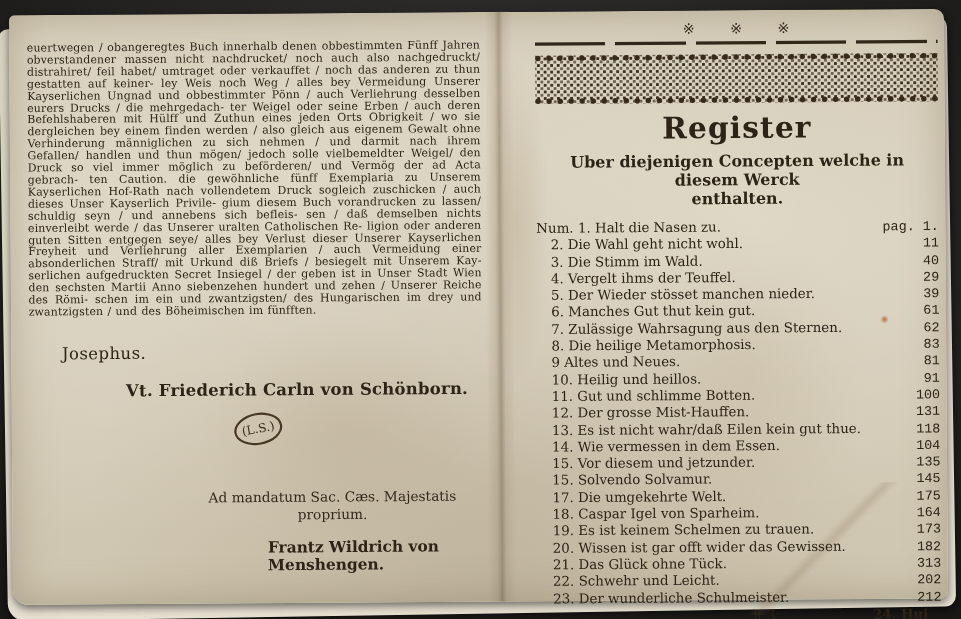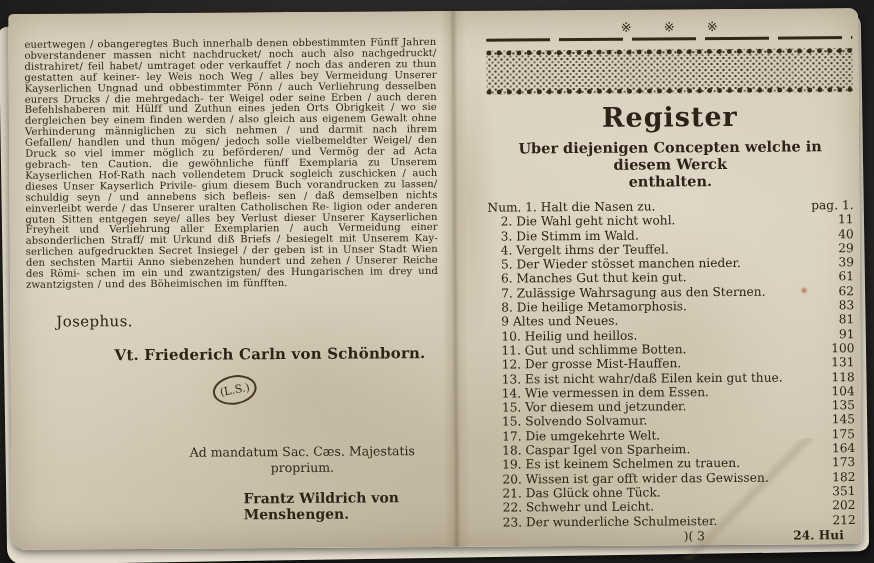--- a/index.html
+++ b/index.html
@@ -72,21 +72,21 @@
       radial-gradient(circle at 3px 3px, rgba(52,40,23,.65) 1.2px, transparent 1.6px);
     background-size:6px 6px, 6px 6px;
     background-position:0 1px, 3px 4px;
   }
   .register-title{margin-top:8px; text-align:center; font-size:27px; font-weight:bold; letter-spacing:1px;}
   .subtitle{margin-top:6px; text-align:center; font-size:14.5px; font-weight:bold; line-height:17px;}
   .register-list{margin-top:10px; font-size:12.2px; color:#2c2215;}
   .row{display:flex; align-items:baseline; line-height:14.3px;}
   .row:not(:first-child){padding-left:13px;}
   .row-label{white-space:nowrap;}
-  .row-page{margin-left:auto; padding-left:8px; font-variant-numeric:lining-nums;}
+  .row-page{margin-left:auto; padding-left:8px; font-variant-numeric:lining-nums;font-family:Liberation Mono, monospace;}
   .footer-line{position:relative; height:15px; margin-top:1px; font-size:12.2px;}
   .sig-mark{position:absolute; left:53%;}
   .catchword{position:absolute; right:12px; font-weight:bold;}
 </style>
 </head>
 <body>
 
 <div class="stage">
   <div class="under-paper"></div>
 
@@ -217,21 +217,21 @@
     <span class="row-page">173</span>
   </div>
 
   <div class="row">
     <span class="row-label">20. Wissen ist gar offt wider das Gewissen.</span>
     <span class="row-page">182</span>
   </div>
 
   <div class="row">
     <span class="row-label">21. Das Glück ohne Tück.</span>
-    <span class="row-page">351</span>
+    <span class="row-page">313</span>
   </div>
 
   <div class="row">
     <span class="row-label">22. Schwehr und Leicht.</span>
     <span class="row-page">202</span>
   </div>
 
   <div class="row">
     <span class="row-label">23. Der wunderliche Schulmeister.</span>
     <span class="row-page">212</span>

